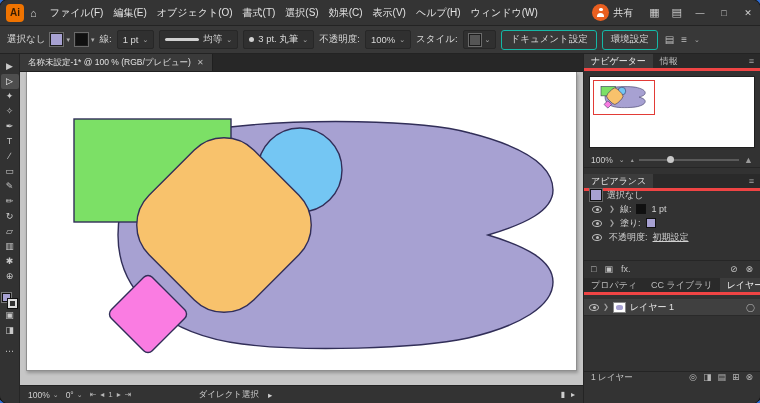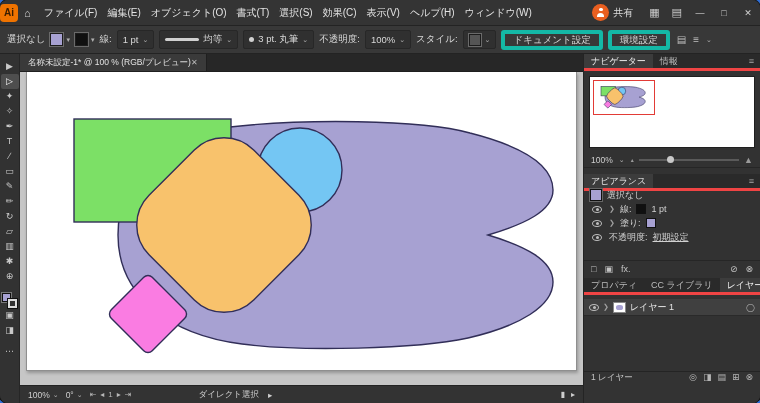--- a/index.html
+++ b/index.html
@@ -3,21 +3,21 @@
 <meta charset="utf-8">
 <style>
   *{box-sizing:border-box}
   html,body{margin:0;padding:0}
   body{width:760px;height:403px;position:relative;overflow:hidden;background:#2f6fd8;
        font-family:"Liberation Sans","DejaVu Sans",sans-serif}
   .window{position:absolute;inset:0;border-radius:8px;overflow:hidden;background:#323232;box-shadow:0 0 0 1px #161616}
 
   
   .titlebar{position:absolute;left:0;top:0;right:0;height:26px;background:#343434;display:flex;align-items:center;
-            padding-left:0;border-bottom:1px solid #232323;color:#dcdcdc}
+            padding-left:6px;border-bottom:1px solid #232323;color:#dcdcdc}
   .appbadge{width:18px;height:18px;border-radius:4px;background:#ef7300;color:#3a1d00;font-weight:bold;font-size:10px;
             display:flex;align-items:center;justify-content:center;flex:none}
   .tb-icon{font-size:11px;color:#c8c8c8;padding:0 6px}
   .menus{display:flex;margin-left:2px}
   .menu{font-size:10px;padding:0 5px;line-height:26px;color:#e3e3e3;white-space:nowrap}
   .tb-right{margin-left:auto;display:flex;align-items:center}
   .share-chip{width:17px;height:17px;border-radius:50%;background:#e95f20;display:flex;align-items:center;justify-content:center;margin-right:4px;flex:none}
   .person{display:inline-block;width:9px;height:9px;position:relative}
   .person::before{content:'';position:absolute;top:0;left:3px;width:3.4px;height:3.4px;border-radius:50%;background:#fff}
   .person::after{content:'';position:absolute;bottom:0;left:1px;width:7px;height:4px;border-radius:4px 4px 0 0;background:#fff}
@@ -28,36 +28,36 @@
   .controlbar{position:absolute;left:0;top:26px;right:0;height:28px;background:#383838;border-bottom:1px solid #232323;
               display:flex;align-items:center;gap:5px;padding:0 7px;font-size:9.5px;color:#d8d8d8;white-space:nowrap}
   .swatch{display:inline-block;width:13px;height:13px;border:1px solid #1c1c1c;box-shadow:0 0 0 1px #6a6a6a;flex:none}
   .swatch.dark{background:#101010}
   .swatch.mini{width:12px;height:12px;background:#555}
   .caret{font-size:7px;color:#b0b0b0;line-height:1}
   .cb-group{display:flex;align-items:center;gap:3px}
   .dd{display:flex;align-items:center;gap:4px;background:#303030;border:1px solid #272727;border-radius:2px;height:19px;padding:0 5px}
   .profline{width:34px;height:3px;background:#d0d0d0;border-radius:2px}
   .brushdot{width:5px;height:5px;border-radius:50%;background:#d0d0d0}
-  .cb-btn{background:none;border:4px solid #14b8a6;border-radius:3px;color:#d8d8d8;font-size:9.5px;height:20px;padding:0 8px;font-family:inherit}
+  .cb-btn{background:none;border:1px solid #14b8a6;border-radius:3px;color:#d8d8d8;font-size:9.5px;height:20px;padding:0 8px;font-family:inherit}
   .cb-icons{display:flex;gap:7px;margin-left:2px;color:#c0c0c0;font-size:10px;align-items:center}
 
   
   .toolbar{position:absolute;left:0;top:54px;bottom:0;width:20px;background:#323232;border-right:1px solid #262626;
            display:flex;flex-direction:column;align-items:center;padding-top:5px;color:#c9c9c9}
   .tool{font-size:9px;line-height:15px;height:15px;width:18px;text-align:center}
   .tool.active{background:#4e4e4e;border-radius:2px;color:#fff}
   .tb-swatches{position:relative;width:15px;height:15px;margin-top:9px;flex:none}
   .fillsw{position:absolute;left:0;top:0;width:9px;height:9px;border:1px solid #111;box-shadow:0 0 0 1px #777}
   .strokesw{position:absolute;right:0;bottom:0;width:9px;height:9px;border:2px solid #ddd;background:#323232;box-shadow:0 0 0 1px #111}
   .tooldots{margin-top:8px;font-size:9px;color:#bbb}
 
   
   .tabbar{position:absolute;left:20px;top:54px;width:563px;height:18px;background:#272727;display:flex;border-bottom:1px solid #1f1f1f}
-  .doctab{display:flex;align-items:center;gap:0;background:#3a3a3a;padding:0 8px;font-size:8.5px;color:#e3e3e3;border-right:1px solid #1f1f1f}
+  .doctab{display:flex;align-items:center;gap:6px;background:#3a3a3a;padding:0 8px;font-size:8.5px;color:#e3e3e3;border-right:1px solid #1f1f1f}
   .tabclose{font-size:8px;color:#bbb}
 
   
   .viewport{position:absolute;left:20px;top:72px;width:563px;height:313px;background:#c6c6c6;overflow:hidden}
   .artboard{position:absolute;left:6px;top:0;width:551px;height:299px;background:#fff;border:1px solid #8f8f8f;border-top:none;box-shadow:1px 2px 3px rgba(0,0,0,.25)}
   svg.art{position:absolute;left:0;top:0;width:563px;height:313px;display:block}
 
   
   .docstatus{position:absolute;left:20px;top:385px;width:563px;height:18px;background:#333;border-top:1px solid #232323;
              display:flex;align-items:center;gap:7px;padding:0 8px;font-size:8.5px;color:#cfcfcf}

